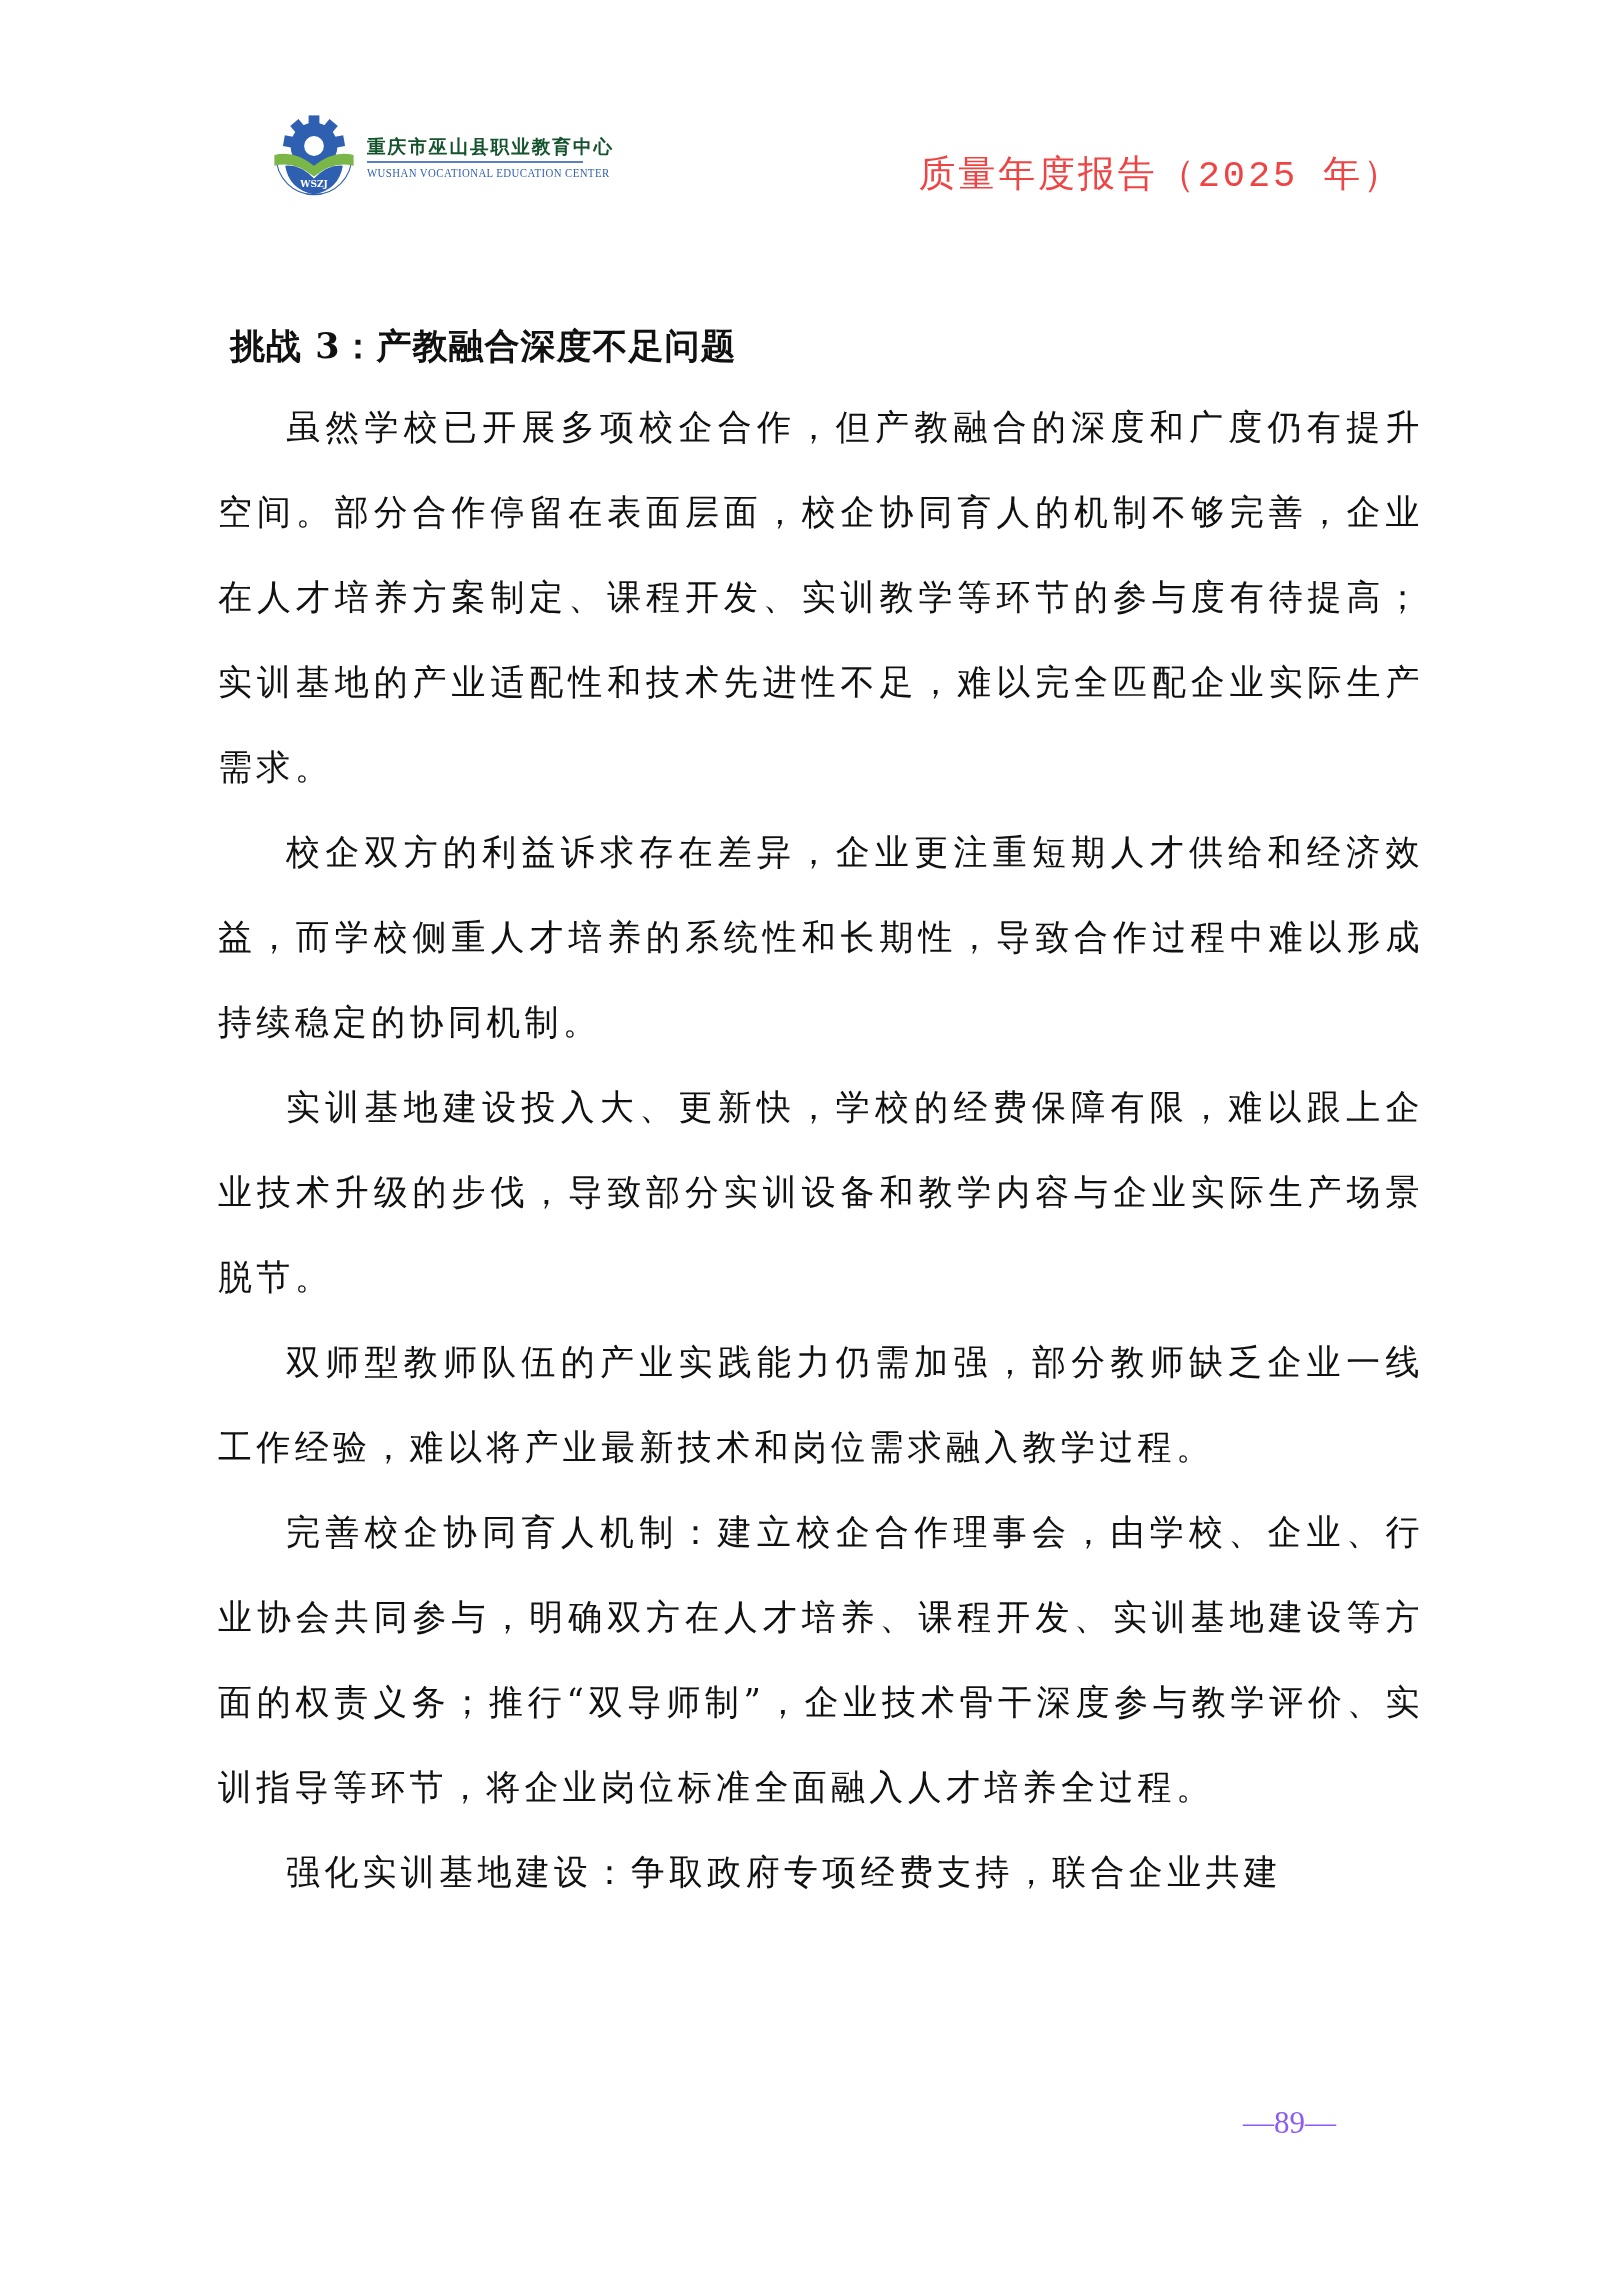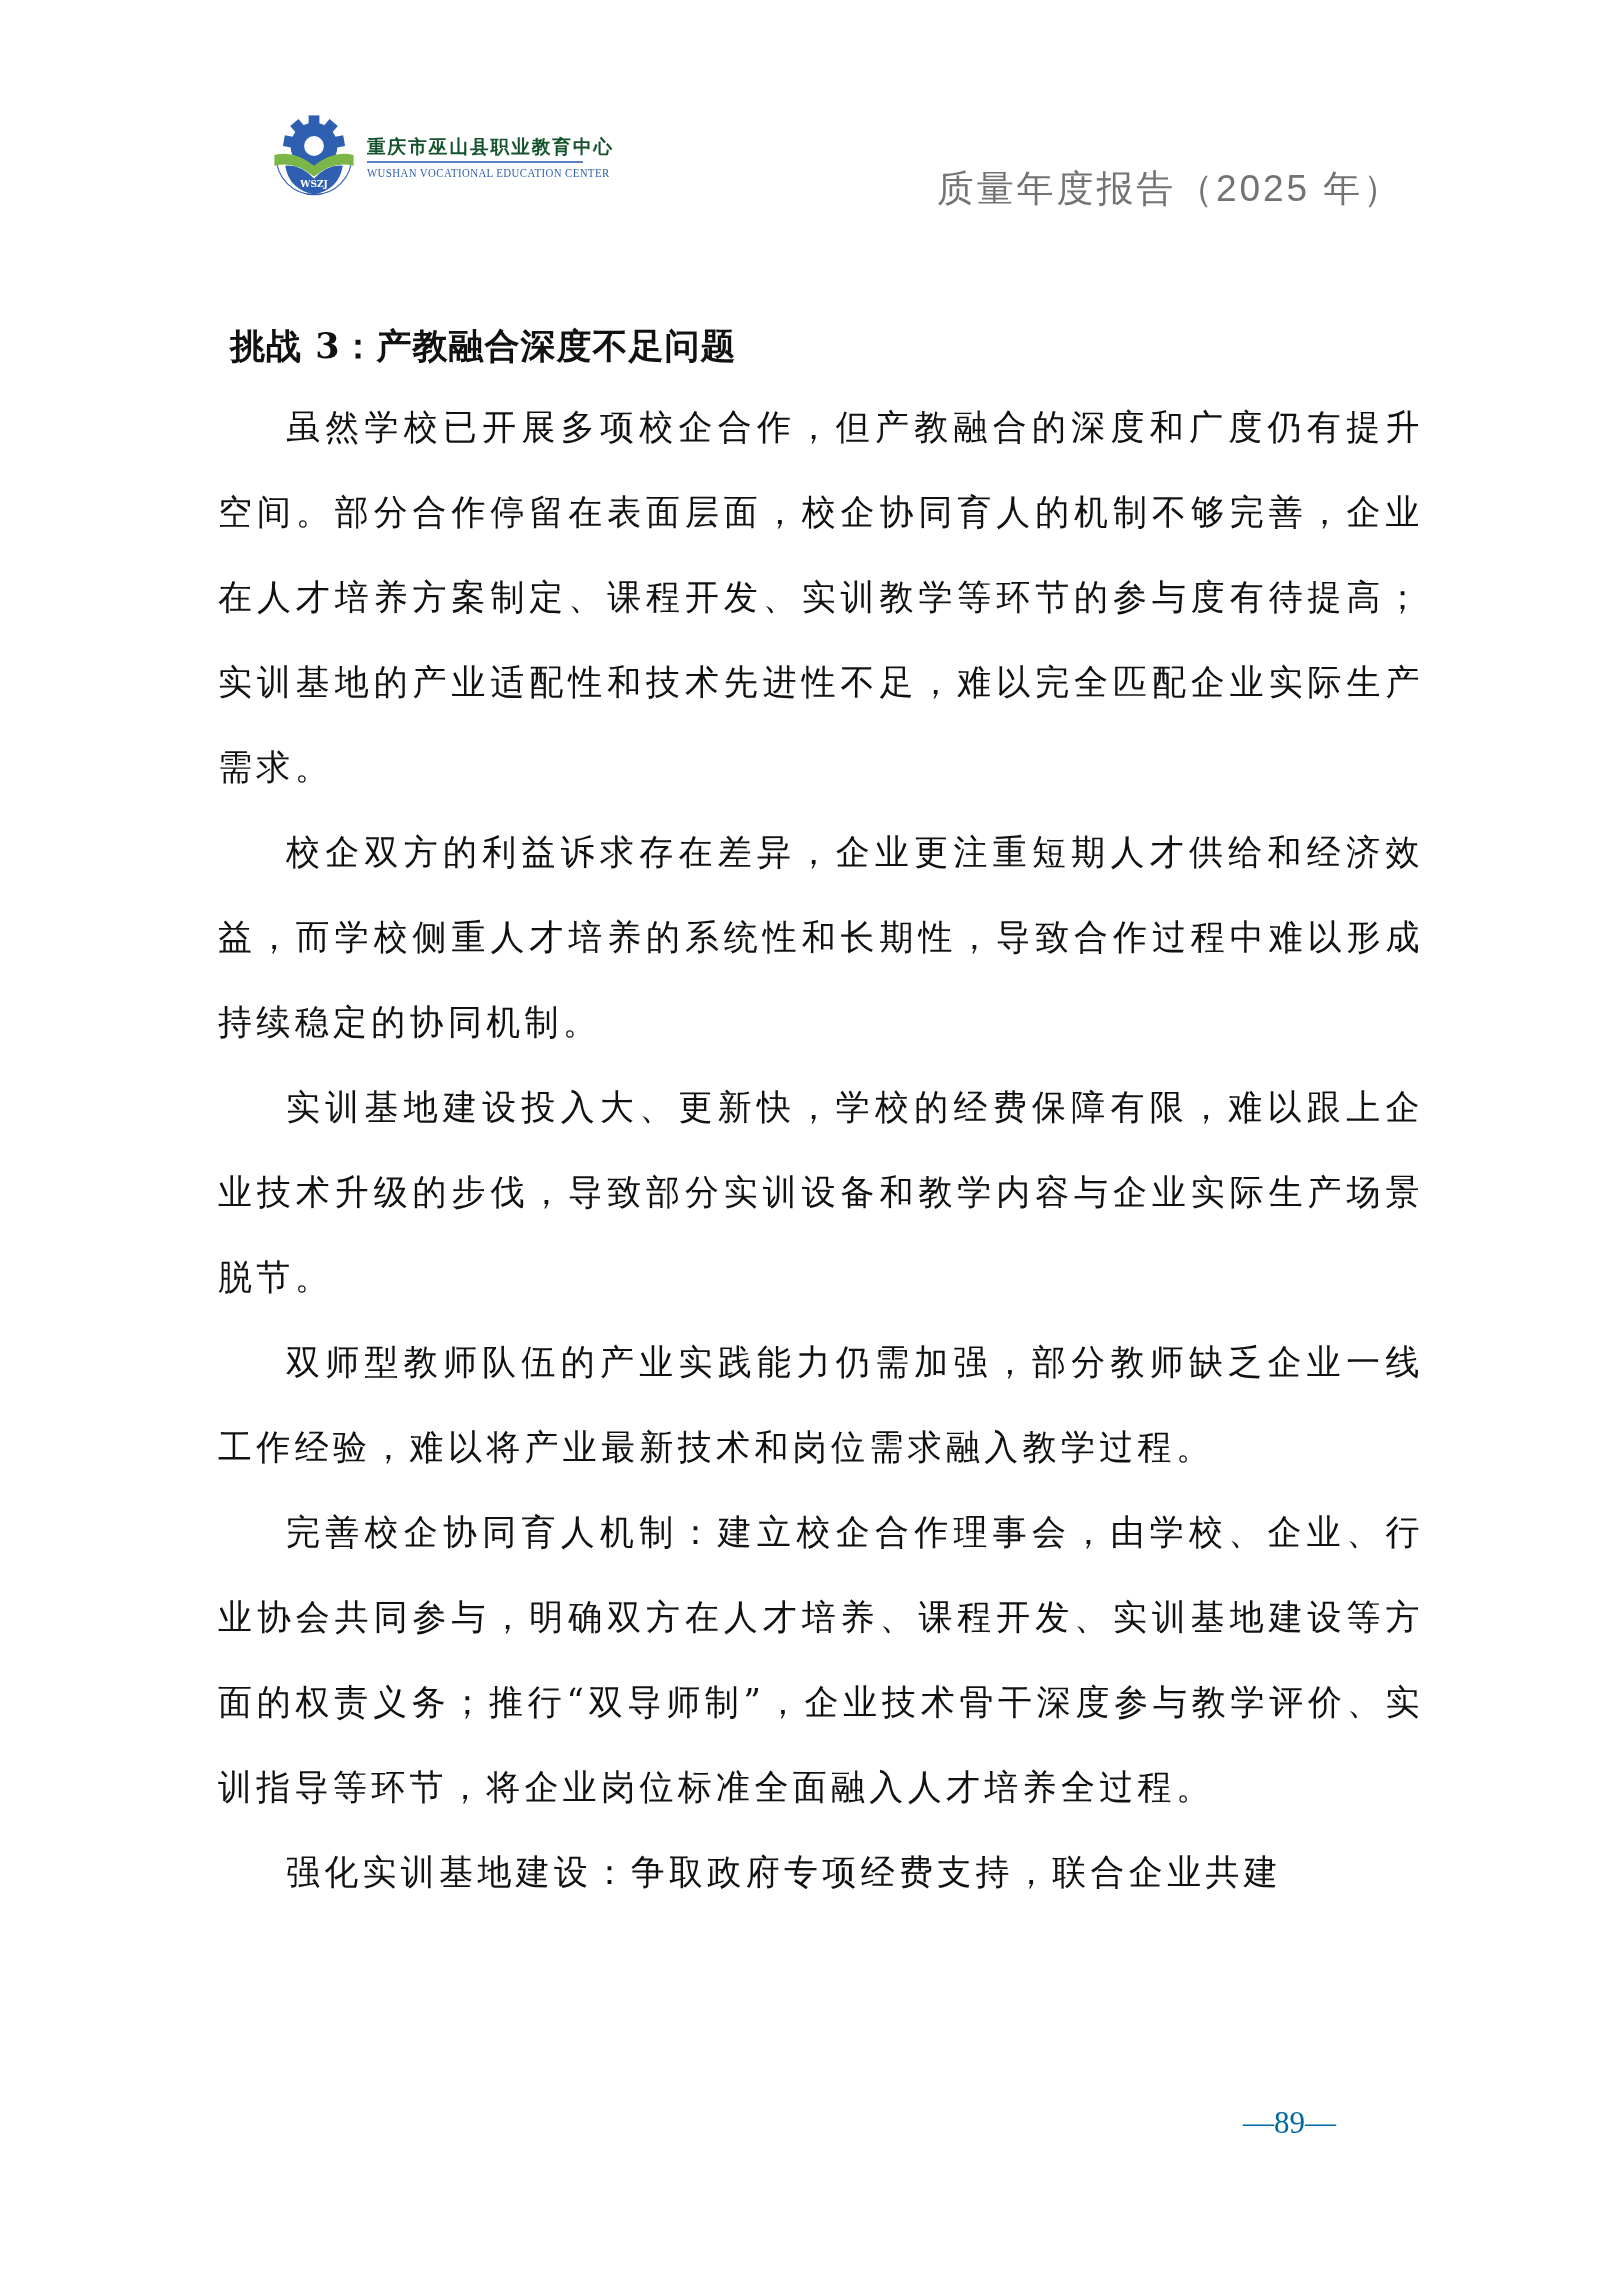--- a/index.html
+++ b/index.html
@@ -62,26 +62,25 @@
     color: #2f5fb0;
     white-space: nowrap;
     transform: scaleX(0.82);
     transform-origin: left top;
     letter-spacing: 0.5px;
   }
   .report-title {
     position: absolute;
     right: 218px;
     top: 149px;
-    font-family: Liberation Sans, sans-serif;
+    font-family: Liberation Mono, monospace;
     font-size: 37px;
-    color: #737373;
+    color: #ef4444;
     letter-spacing: 2.9px;
     white-space: nowrap;
-    margin-top: 15px;
   }
   .content {
     position: absolute;
     left: 218px;
     top: 306px;
     width: 1206px;
   }
   .section-heading {
     font-family: "DejaVu Serif", serif;
     font-size: 35px;
@@ -105,21 +104,21 @@
   }
   .para.first {
     margin-top: 0px;
   }
   .page-number {
     position: absolute;
     left: 1243px;
     top: 2105px;
     font-family: "Liberation Serif", serif;
     font-size: 31px;
-    color: #0369a1;
+    color: #8b5cf6;
     white-space: nowrap;
   }
 </style>
 </head>
 <body>
 
 <div class="header">
   <div class="logo">
     <svg class="logo-mark" viewBox="0 0 100 100" xmlns="http://www.w3.org/2000/svg">
 

